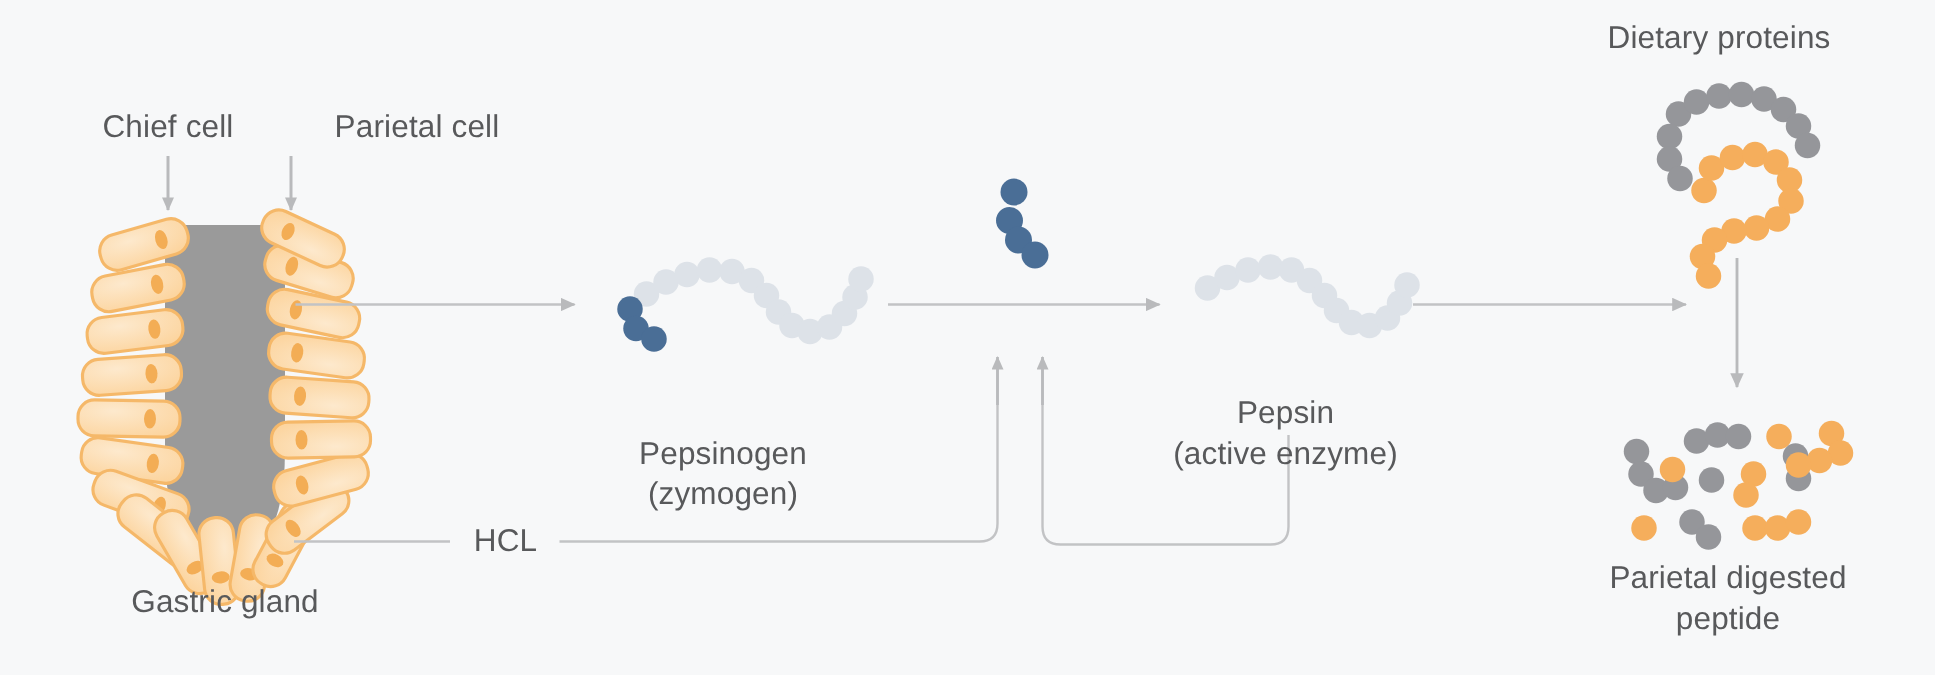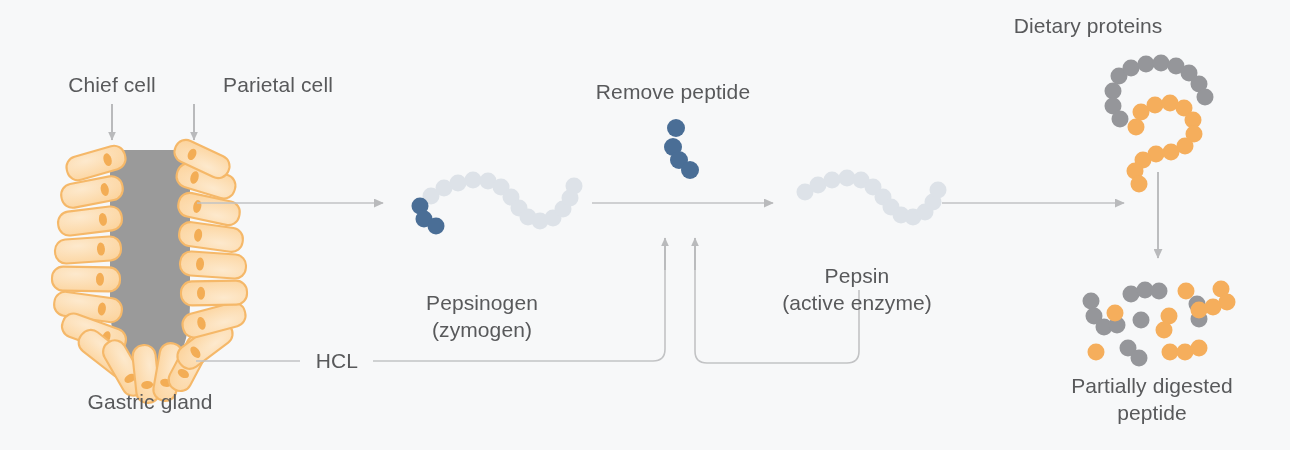--- a/index.html
+++ b/index.html
@@ -299,32 +299,31 @@
   </svg>
 
   <div class="lbl center" style="left:112px; top:72px;">Chief cell</div>
 
   <div class="lbl center" style="left:242px; top:72px;margin-left:36px;">Parietal cell</div>
 
   <div class="lbl center" style="left:150px; top:389px;">Gastric gland</div>
 
   <div class="lbl center" style="left:337px; top:348px;">HCL</div>
 
-  <div class="lbl center" style="left:673px; top:79px;">Remove peptide</div>
 
   <div class="lbl center" style="left:482px; top:250px;margin-top:40px;">
     <div>Pepsinogen</div>
     <div>(zymogen)</div>
   </div>
 
   <div class="lbl center" style="left:857px; top:263px;">
     <div>Pepsin</div>
     <div>(active enzyme)</div>
   </div>
 
-  <div class="lbl center" style="left:1088px; top:13px;">Dietary proteins</div>
+  <div class="lbl center" style="left:1146px; top:13px;">Dietary proteins</div>
 
   <div class="lbl center" style="left:1152px; top:373px;">
-    <div>Partially digested</div>
+    <div>Parietal digested</div>
     <div>peptide</div>
   </div>
 
 </div>
 
 </body></html>

